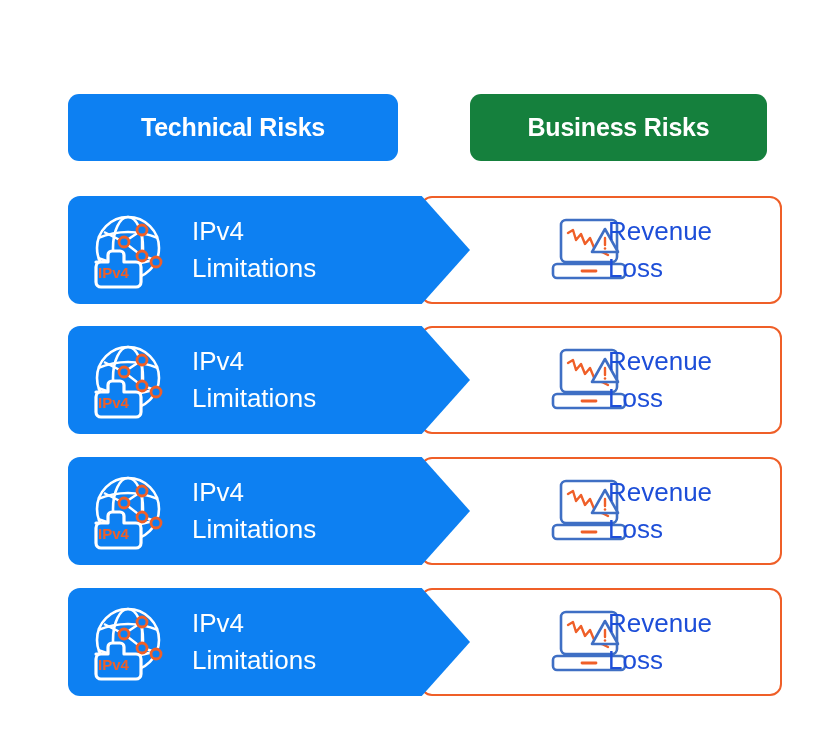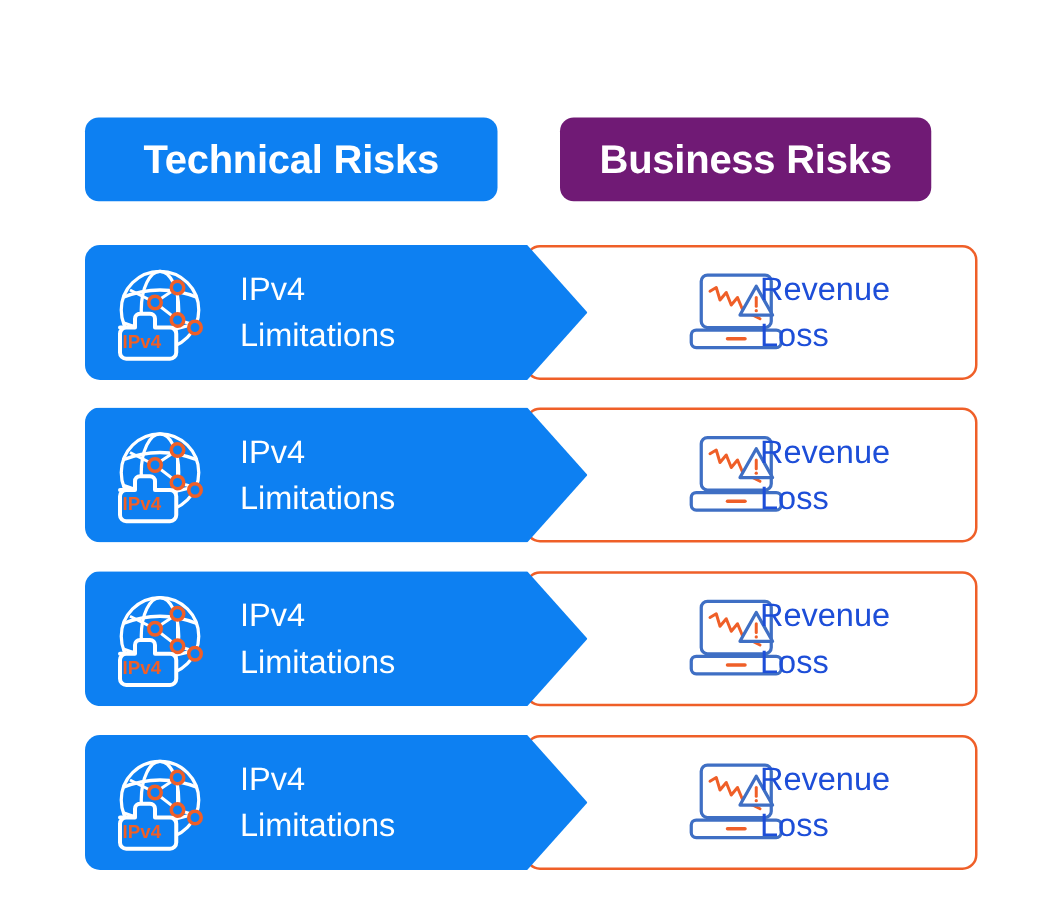--- a/index.html
+++ b/index.html
@@ -24,27 +24,27 @@
 
   .header-pill {
     position: absolute;
     top: 94px;
     height: 67px;
     border-radius: 11px;
     display: flex;
     align-items: center;
     justify-content: center;
     color: #ffffff;
-    font-size: 32px;
+    font-size: 25px;
     font-weight: bold;
     letter-spacing: -0.2px;
     white-space: nowrap;
   }
   .header-technical { left: 68px; width: 330px; background: #0d80f2; }
-  .header-business  { left: 448px; width: 297px; background: #701a75; }
+  .header-business  { left: 470px; width: 297px; background: #15803d; }
 
   
   .rows { position: absolute; left: 0; top: 0; width: 832px; height: 734px; }
 
   .row {
     position: absolute;
     left: 68px;
     width: 714px;
     height: 108px;
   }

